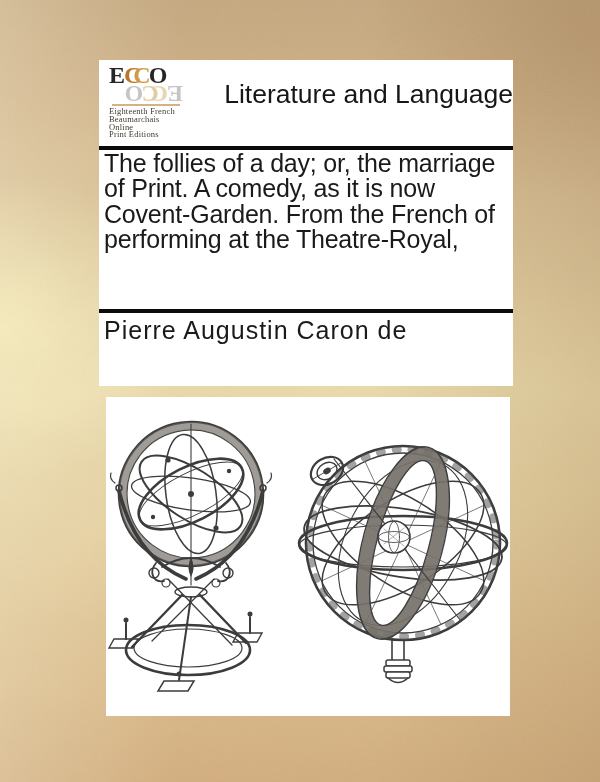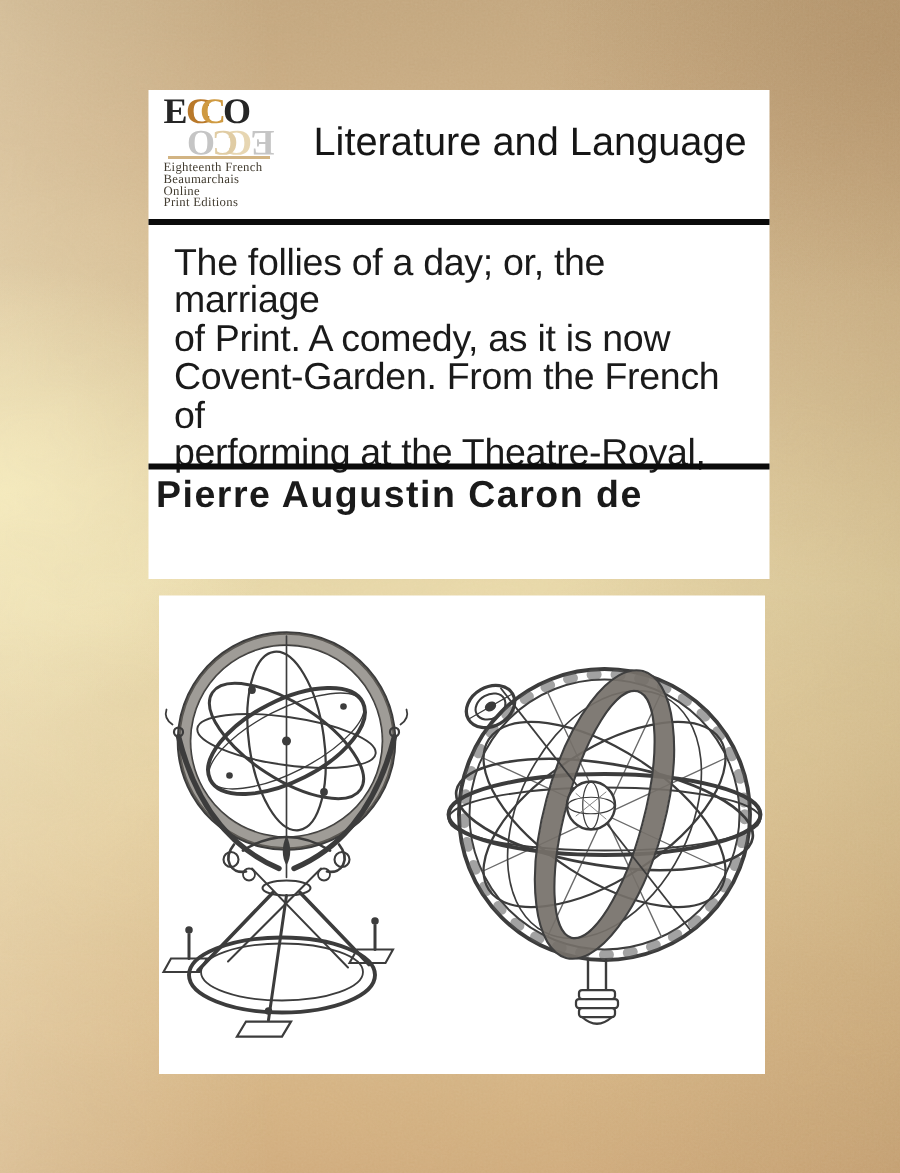--- a/index.html
+++ b/index.html
@@ -20,29 +20,29 @@
   .ecco-word{font-family:"Liberation Serif",serif;font-weight:700;font-size:24px;line-height:19px;color:#262626;white-space:nowrap;}
   .l-c1{color:#b9792a;margin-left:-1px;}
   .l-c2{color:#cf9a41;margin-left:-8px;}
   .l-o{margin-left:-2px;}
   .reflection{transform:rotate(180deg);margin-top:-1px;opacity:.8;}
   .reflection .l-e,.reflection .l-o{color:#b7b7b7;}
   .reflection .l-c1{color:#e2cda0;}
   .reflection .l-c2{color:#d9c08e;}
   .ecco-rule{height:2px;background:#d2b483;margin:1px 3px 2px;}
   .ecco-tagline{font-family:"Liberation Serif",serif;font-size:8.5px;line-height:7.8px;letter-spacing:.2px;color:#423c30;}
-  .category{position:absolute;left:110px;right:0;top:19px;text-align:left;
+  .category{position:absolute;left:110px;right:0;top:19px;text-align:right;
     font-size:26.5px;letter-spacing:0;color:#161616;white-space:nowrap;}
   .rule{position:absolute;left:0;right:0;height:4px;background:#0b0b0b;}
   .rule-1{top:86px;}
   .rule-2{top:249px;}
-  .title{position:absolute;top:91px;left:5px;right:2px;margin:12px;
+  .title{position:absolute;top:91px;left:5px;right:2px;margin:0;
     font-size:25px;font-weight:400;line-height:25.4px;letter-spacing:-0.2px;color:#1a1a1a;}
   .author{position:absolute;top:257px;left:5px;right:2px;margin:0;
-    font-size:25px;font-weight:700;line-height:26px;letter-spacing:1px;color:#1a1a1a;}
+    font-size:25px;font-weight:400;line-height:26px;letter-spacing:1px;color:#1a1a1a;}
   
   .illus-panel{position:absolute;left:106px;top:397px;width:404px;height:319px;background:#fff;}
   .illus-panel svg{display:block;width:404px;height:319px;}
 </style>
 </head>
 <body>
 
 <div class="cover">
 
   <svg class="grain" width="600" height="782" xmlns="http://www.w3.org/2000/svg">

